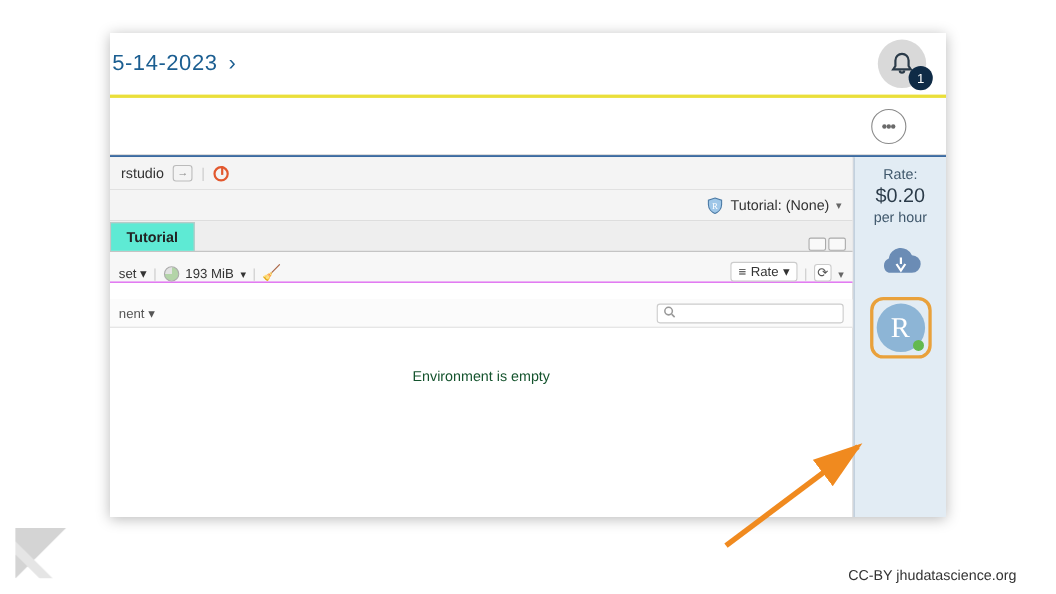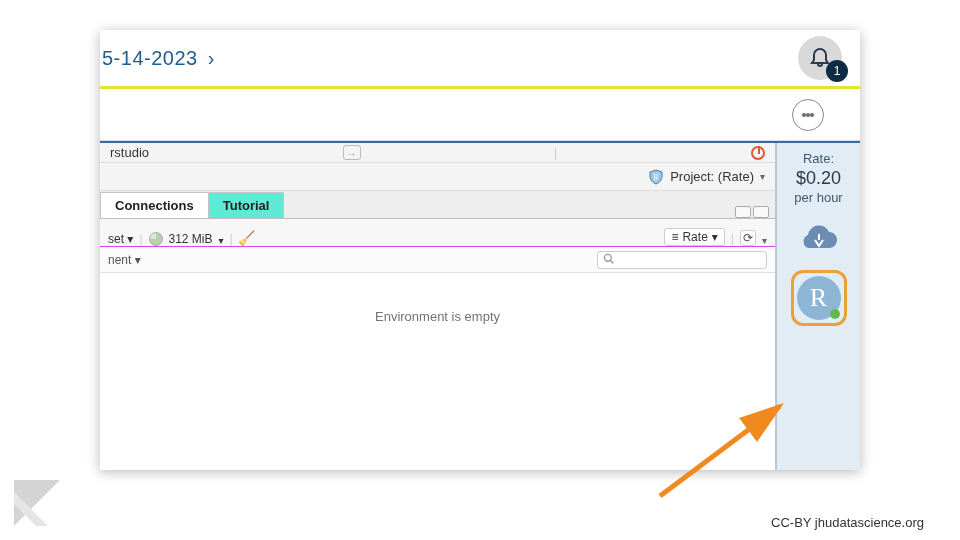--- a/index.html
+++ b/index.html
@@ -33,21 +33,21 @@
   .kebab span { width:4px; height:4px; background:#6a6a6a; border-radius:50%; display:block; margin:1px 0; }
 
   .thin-blue { height: 2px; background: #3b6aa0; }
 
   
   .main { height: calc(100% - 56px - 3px - 52px - 2px); display:flex; background:#fff; }
   .left { flex:1; display:flex; flex-direction:column; border-right: 1px solid #c5c5c5; }
   .rail { width: 84px; background:#e2ecf4; display:flex; flex-direction:column; align-items:center; padding-top:8px; border-left:1px solid #b7c6d4; }
 
   
-  .rs-top { height: 20px; display:flex; align-items:center; justify-content:space-between; gap:8px; padding: 0 10px; font-size:13px; color:#333; background:#f4f4f4; border-bottom:1px solid #ddd; }
+  .rs-top { height: 30px; display:flex; align-items:center; justify-content:flex-start; gap:8px; padding: 0 10px; font-size:13px; color:#333; background:#f4f4f4; border-bottom:1px solid #ddd; }
   .rs-top .user { }
   .rs-top .logout { width:18px; height:15px; border:1px solid #bbb; border-radius:3px; position:relative; display:flex; align-items:center; justify-content:center; cursor:pointer;}
   .rs-top .logout::after{content:"→"; font-size:10px; color:#888;}
   .rs-top .power { width:14px; height:14px; border:2px solid #e2582e; border-radius:50%; position:relative; cursor:pointer;}
   .rs-top .power::after{content:""; position:absolute; top:-2px; left:5px; width:2px; height:8px; background:#e2582e;}
 
   .rs-row2 { height: 28px; display:flex; align-items:center; justify-content:flex-end; gap:6px; padding:0 10px; font-size:13px; color:#333; background:#f4f4f4; border-bottom:1px solid #ddd;}
   .rs-row2 .r-shield { width:16px; height:16px; display:flex; align-items:center; justify-content:center;}
   .rs-row2 .caret { font-size:10px; color:#666; cursor:pointer;}
 
@@ -60,26 +60,26 @@
 
   
   .toolbar { height: 28px; display:flex; align-items:flex-end; gap:6px; padding:0 8px; font-size:12px; color:#333; background:#f7f7f7; border-bottom:1px solid #d946ef;}
   .toolbar .pie { width:14px; height:14px; border-radius:50%; background: conic-gradient(#b3d4a8 0 270deg, #e2e2e2 270deg 360deg); border:1px solid #aaa;}
   .toolbar .broom { font-size:14px; cursor:pointer;}
   .toolbar .spacer { flex:1; }
   .toolbar .list-btn { display:flex; align-items:center; gap:4px; border:1px solid #ccc; background:#fff; padding:1px 6px; border-radius:3px; cursor:pointer;}
   .toolbar .refresh { width:16px; height:16px; border:1px solid #ccc; border-radius:3px; display:flex; align-items:center; justify-content:center; background:#fff; cursor:pointer; font-size:12px; color:#555;}
 
   
-  .envsel { height:26px; display:flex; align-items:center; justify-content:space-between; padding:0 8px; font-size:12px; color:#555; background:#fbfbfb; border-bottom:1px solid #e0e0e0;}
+  .envsel { height:26px; display:flex; align-items:center; justify-content:space-between; padding:0 8px; font-size:12px; color:#555; background:#fbfbfb; border-bottom:1px solid #e0e0e0;margin-top:15px;}
   .search { width:170px; height:18px; border:1px solid #ccc; border-radius:3px; display:flex; align-items:center; padding:0 5px; background:#fff;}
   .search svg{ width:11px; height:11px; margin-right:3px;}
   .search input{ border:none; outline:none; font-size:11px; flex:1;}
 
-  .empty-msg { flex:1; display:flex; align-items:flex-start; justify-content:center; padding-top:36px; font-size:13px; color:#737373; }
+  .empty-msg { flex:1; display:flex; align-items:flex-start; justify-content:center; padding-top:36px; font-size:13px; color:#14532d; }
 
   
   .rate-box { text-align:center; color:#40586c; font-size:13px; line-height:1.25; }
   .rate-box .amt { font-weight:normal; font-size:18px; color:#2b3b49;}
   .cloud-ico { width:40px; height:32px; margin-top:18px; position:relative;}
   .cloud-ico svg { width:100%; height:100%; }
   .r-badge { margin-top:14px; width:56px; height:56px; border-radius:12px; border:3px solid #e9a13b; display:flex; align-items:center; justify-content:center; position:relative; cursor:pointer;}
   .r-badge .circle{ width:44px; height:44px; border-radius:50%; background:#8db5d6; color:#fff; font-family: Georgia, serif; font-size:26px; display:flex; align-items:center; justify-content:center;}
   .r-badge .dot{ position:absolute; right:4px; bottom:4px; width:10px; height:10px; background:#63b94f; border-radius:50%;}
 
@@ -133,38 +133,37 @@
         <span class="power"></span>
       </div>
 
       <div class="rs-row2">
         <span class="r-shield">
           <svg viewBox="0 0 16 16">
               <path d="M8 1l6 2v4c0 4-3 7-6 8-3-1-6-4-6-8V3l6-2z" fill="#9fc7e8" stroke="#4b7aa5"></path>
               <text x="8" y="11" text-anchor="middle" font-size="8" fill="#fff" font-family="Georgia">R</text>
             </svg>
         </span>
-        <span>Project: (Rate)</span>
+        <span>Tutorial: (None)</span>
         <span class="caret">▾</span>
       </div>
 
       <div class="tabs-bar">
-        <div class="tab active">Connections</div>
         <div class="tab">Tutorial</div>
         <div class="pane-ctrl">
           <div></div>
           <div></div>
         </div>
       </div>
 
       <div class="toolbar">
         <span><span>set</span> ▾</span>
         <span style="color:#ccc;">|</span>
         <span class="pie"></span>
-        <span>312 MiB</span>
+        <span>193 MiB</span>
         <span style="font-size:10px;">▾</span>
         <span style="color:#ccc;">|</span>
         <span class="broom">🧹</span>
         <span class="spacer"></span>
         <span class="list-btn">≡ <span>Rate</span> ▾</span>
         <span style="color:#ccc;">|</span>
         <span class="refresh">⟳</span>
         <span style="font-size:10px; color:#666;">▾</span>
       </div>
 

